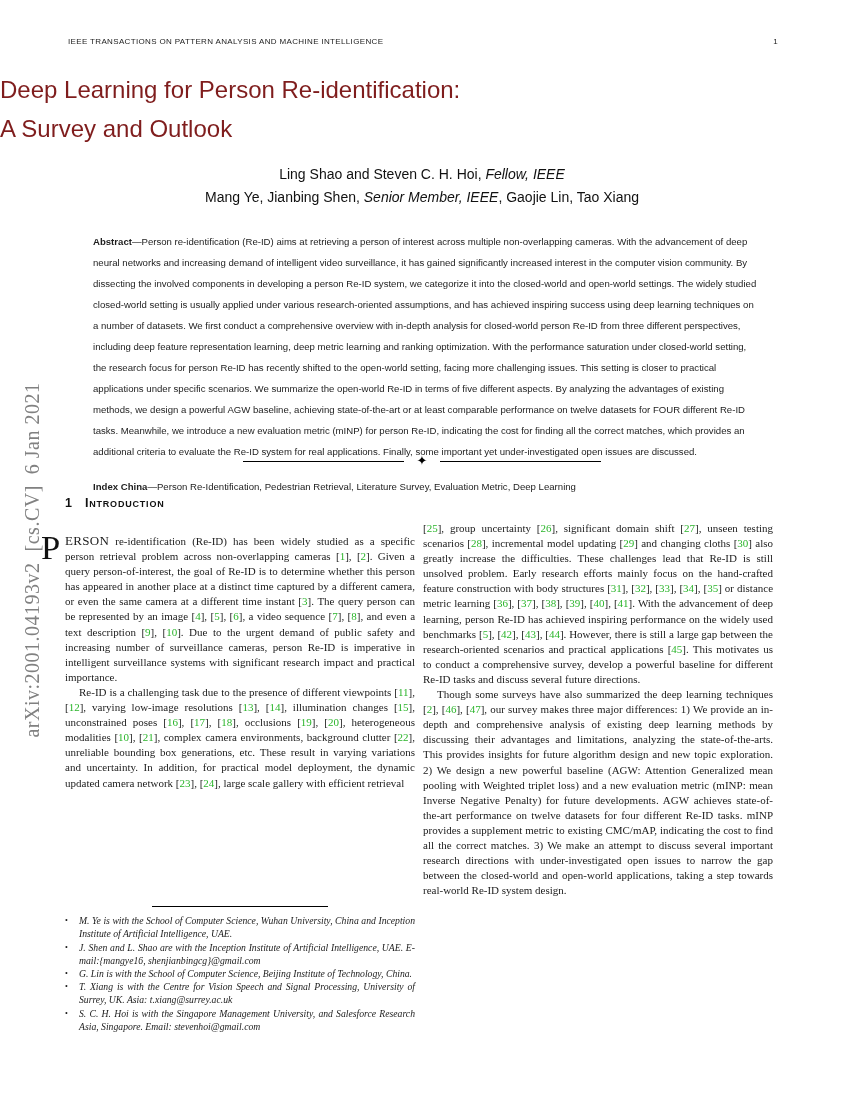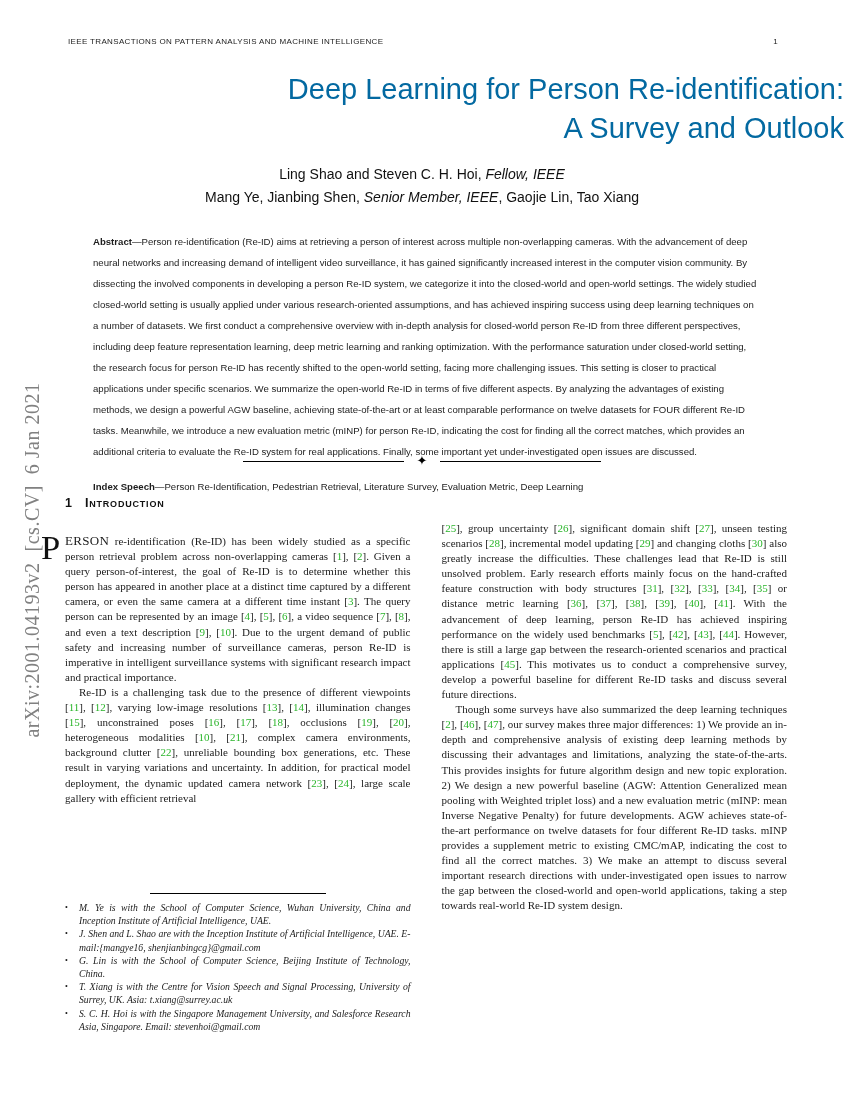--- a/index.html
+++ b/index.html
@@ -11,23 +11,23 @@
            justify-content:space-between;font-family:"Liberation Sans",sans-serif;
            font-size:8px;letter-spacing:.35px;color:#222;}
 
   
   .watermark{position:absolute;left:32px;top:560px;width:580px;text-align:center;
              transform:translate(-50%,-50%) rotate(-90deg);
              font-family:"Liberation Serif",serif;font-size:20px;color:#818181;
              white-space:pre;letter-spacing:.5px;}
 
   
-  .title{position:absolute;top:70px;left:0;right:0;margin:0;text-align:right;
-         font-family:"Liberation Sans",sans-serif;font-weight:400;font-size:29px;
-         line-height:39px;color:#0369a1;}
+  .title{position:absolute;top:70px;left:0;right:0;margin:0;text-align:left;
+         font-family:"Liberation Sans",sans-serif;font-weight:400;font-size:24px;
+         line-height:39px;color:#7f1d1d;}
   .title span{display:block;}
   .authors{position:absolute;top:163px;left:0;right:0;text-align:center;
            font-family:"Liberation Sans",sans-serif;font-size:14px;line-height:23px;color:#111;}
 
   
   .abstract{position:absolute;top:231px;left:93px;width:665px;
             font-family:"Liberation Sans",sans-serif;font-size:9.6px;
             line-height:21px;color:#1d1d1d;text-align:left;}
   .abstract p{margin:0;}
   .abstract .terms{margin-top:14px;}
@@ -36,21 +36,21 @@
   
   .separator{position:absolute;top:456px;left:0;right:0;display:flex;
              align-items:center;justify-content:center;gap:13px;}
   .sep-line{width:161px;border-top:1.6px solid #000;}
   .sep-star{font-size:13px;color:#000;line-height:10px;}
 
   
   .columns{position:absolute;top:496px;left:65px;width:722px;display:flex;gap:8px;}
   .col{width:350px;}
   .col.left{display:flex;flex-direction:column;height:537px;}
-  .col.right{padding-top:25px;margin-left:23px;}
+  .col.right{padding-top:25px;}
 
   .sec-head{margin:0 0 23px 0;font-family:"Liberation Sans",sans-serif;
             font-size:12.5px;font-weight:bold;color:#111;}
   .sec-num{margin-right:13px;}
   .sec-title{font-variant:small-caps;letter-spacing:.8px;}
 
   .body-p{margin:0;font-size:11px;line-height:15.1px;text-align:justify;}
   .body-p.indent{text-indent:14px;}
   .dropcap{float:left;font-size:34.5px;line-height:27px;margin:1px 4px 0 -24px;color:#111;}
   .smallcaps{font-size:13px;letter-spacing:.3px;}
@@ -81,21 +81,21 @@
     <span>A Survey and Outlook</span>
   </h1>
 
   <div class="authors">
     <div>Ling Shao and Steven C. H. Hoi, <i>Fellow, IEEE</i></div>
     <div>Mang Ye, Jianbing Shen, <i>Senior Member, IEEE</i>, Gaojie Lin, Tao Xiang</div>
   </div>
 
   <div class="abstract">
     <p><b class="lbl">Abstract</b><span>—Person re-identification (Re-ID) aims at retrieving a person of interest across multiple non-overlapping cameras. With the advancement of deep neural networks and increasing demand of intelligent video surveillance, it has gained significantly increased interest in the computer vision community. By dissecting the involved components in developing a person Re-ID system, we categorize it into the closed-world and open-world settings. The widely studied closed-world setting is usually applied under various research-oriented assumptions, and has achieved inspiring success using deep learning techniques on a number of datasets. We first conduct a comprehensive overview with in-depth analysis for closed-world person Re-ID from three different perspectives, including deep feature representation learning, deep metric learning and ranking optimization. With the performance saturation under closed-world setting, the research focus for person Re-ID has recently shifted to the open-world setting, facing more challenging issues. This setting is closer to practical applications under specific scenarios. We summarize the open-world Re-ID in terms of five different aspects. By analyzing the advantages of existing methods, we design a powerful AGW baseline, achieving state-of-the-art or at least comparable performance on twelve datasets for FOUR different Re-ID tasks. Meanwhile, we introduce a new evaluation metric (mINP) for person Re-ID, indicating the cost for finding all the correct matches, which provides an additional criteria to evaluate the Re-ID system for real applications. Finally, some important yet under-investigated open issues are discussed.</span></p>
-    <p class="terms"><b class="lbl">Index Speech</b><span>—Person Re-Identification, Pedestrian Retrieval, Literature Survey, Evaluation Metric, Deep Learning</span></p>
+    <p class="terms"><b class="lbl">Index China</b><span>—Person Re-Identification, Pedestrian Retrieval, Literature Survey, Evaluation Metric, Deep Learning</span></p>
   </div>
 
   <div class="separator">
     <span class="sep-line"></span>
     <span class="sep-star">✦</span>
     <span class="sep-line"></span>
   </div>
 
   <div class="columns">
 

